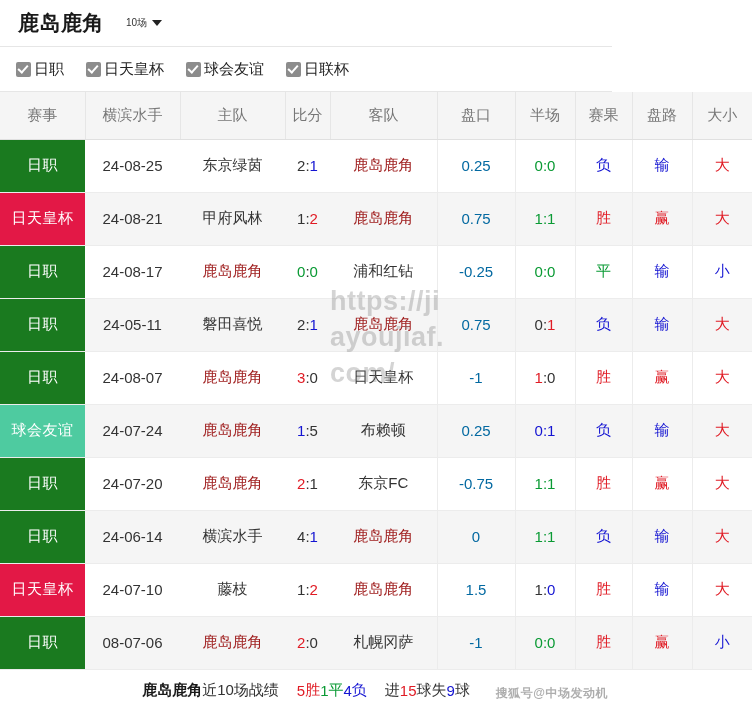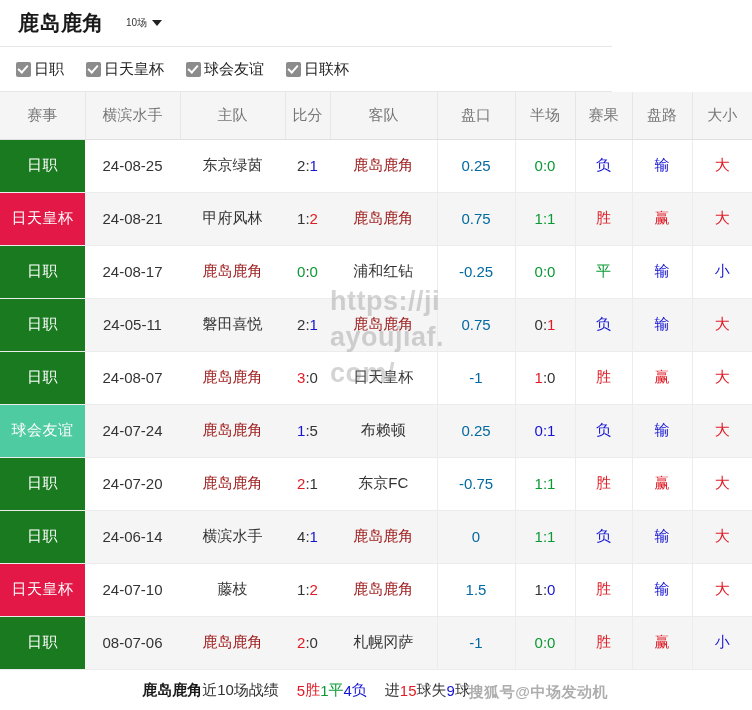--- a/index.html
+++ b/index.html
@@ -132,21 +132,21 @@
     font-size: 27px; font-weight: bold;
     line-height: 36px;
     color: rgba(120,120,120,0.32);
     pointer-events: none;
     letter-spacing: 0.5px;
     margin-left: 47px;
   }
   .wm-corner {
     position: absolute;
     right: 4px; bottom: 8px;
-    font-size: 15px; font-weight: bold;
+    font-size: 12px; font-weight: bold;
     color: rgba(60,60,60,0.42);
     pointer-events: none;
     letter-spacing: 0.5px;
   }
 </style>
 </head>
 <body>
 
 <div id="app">
 

